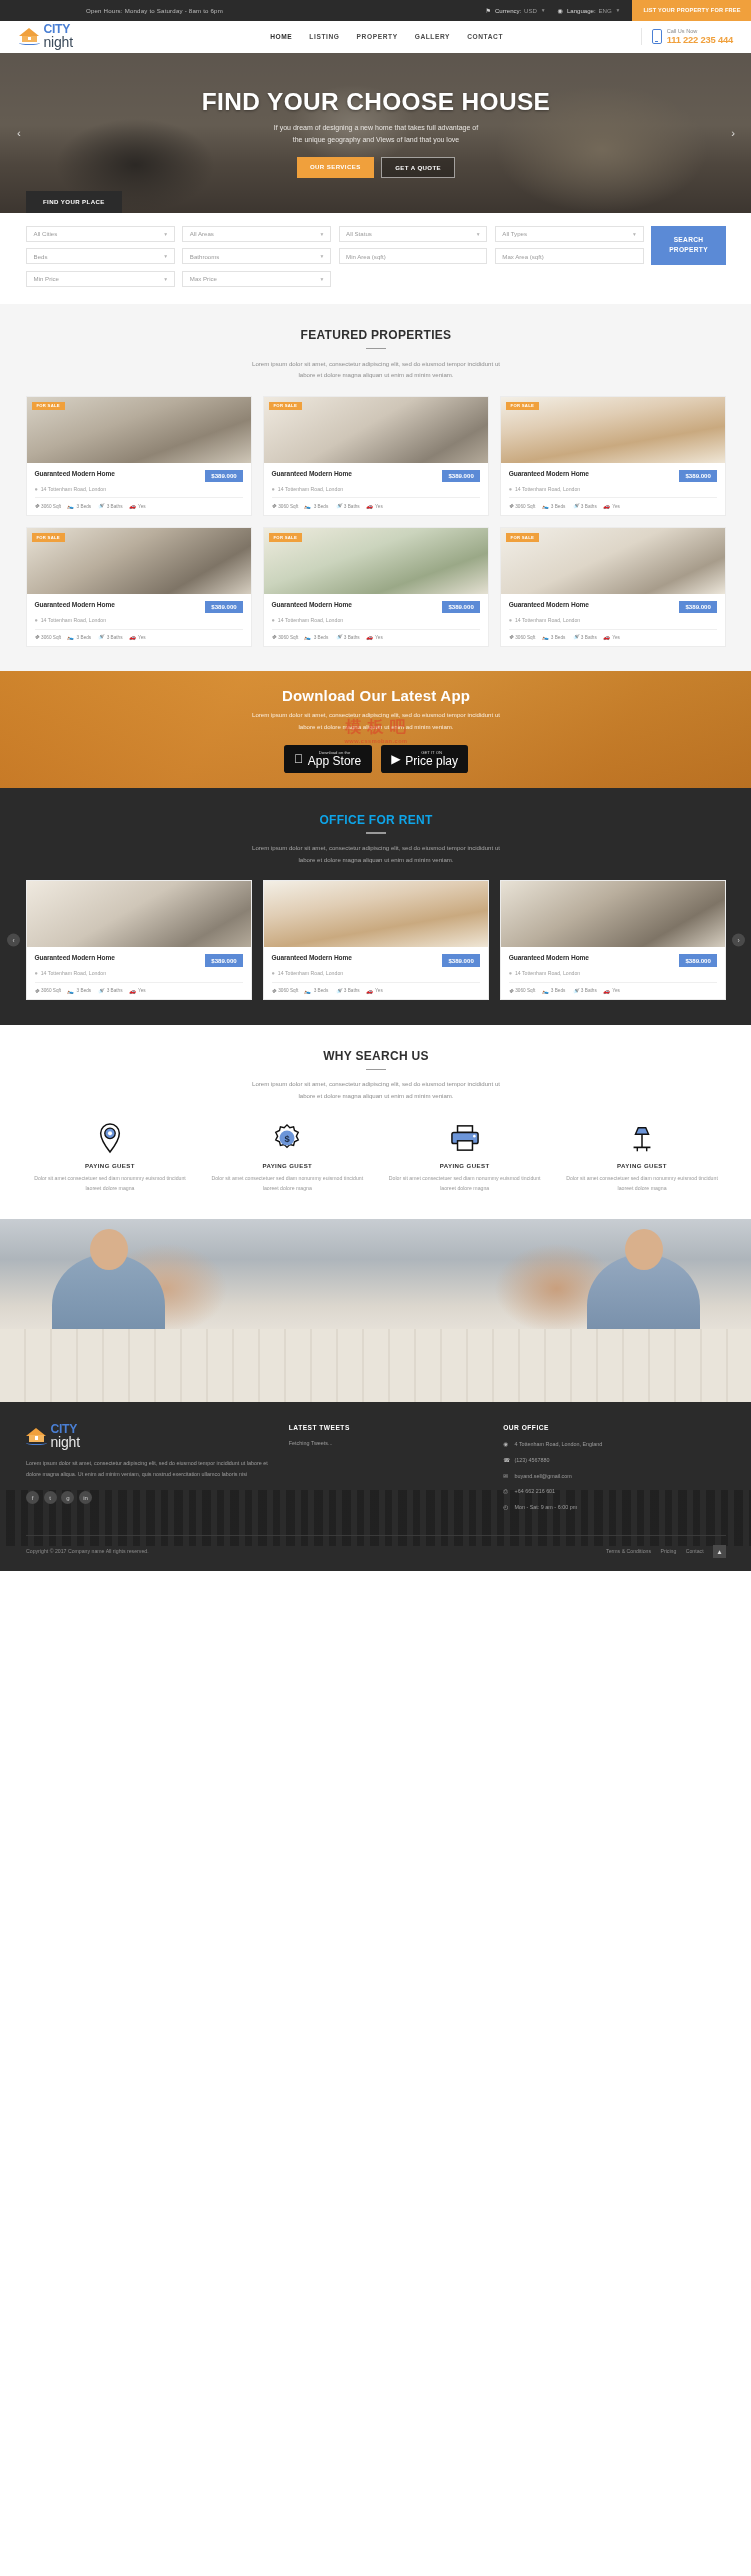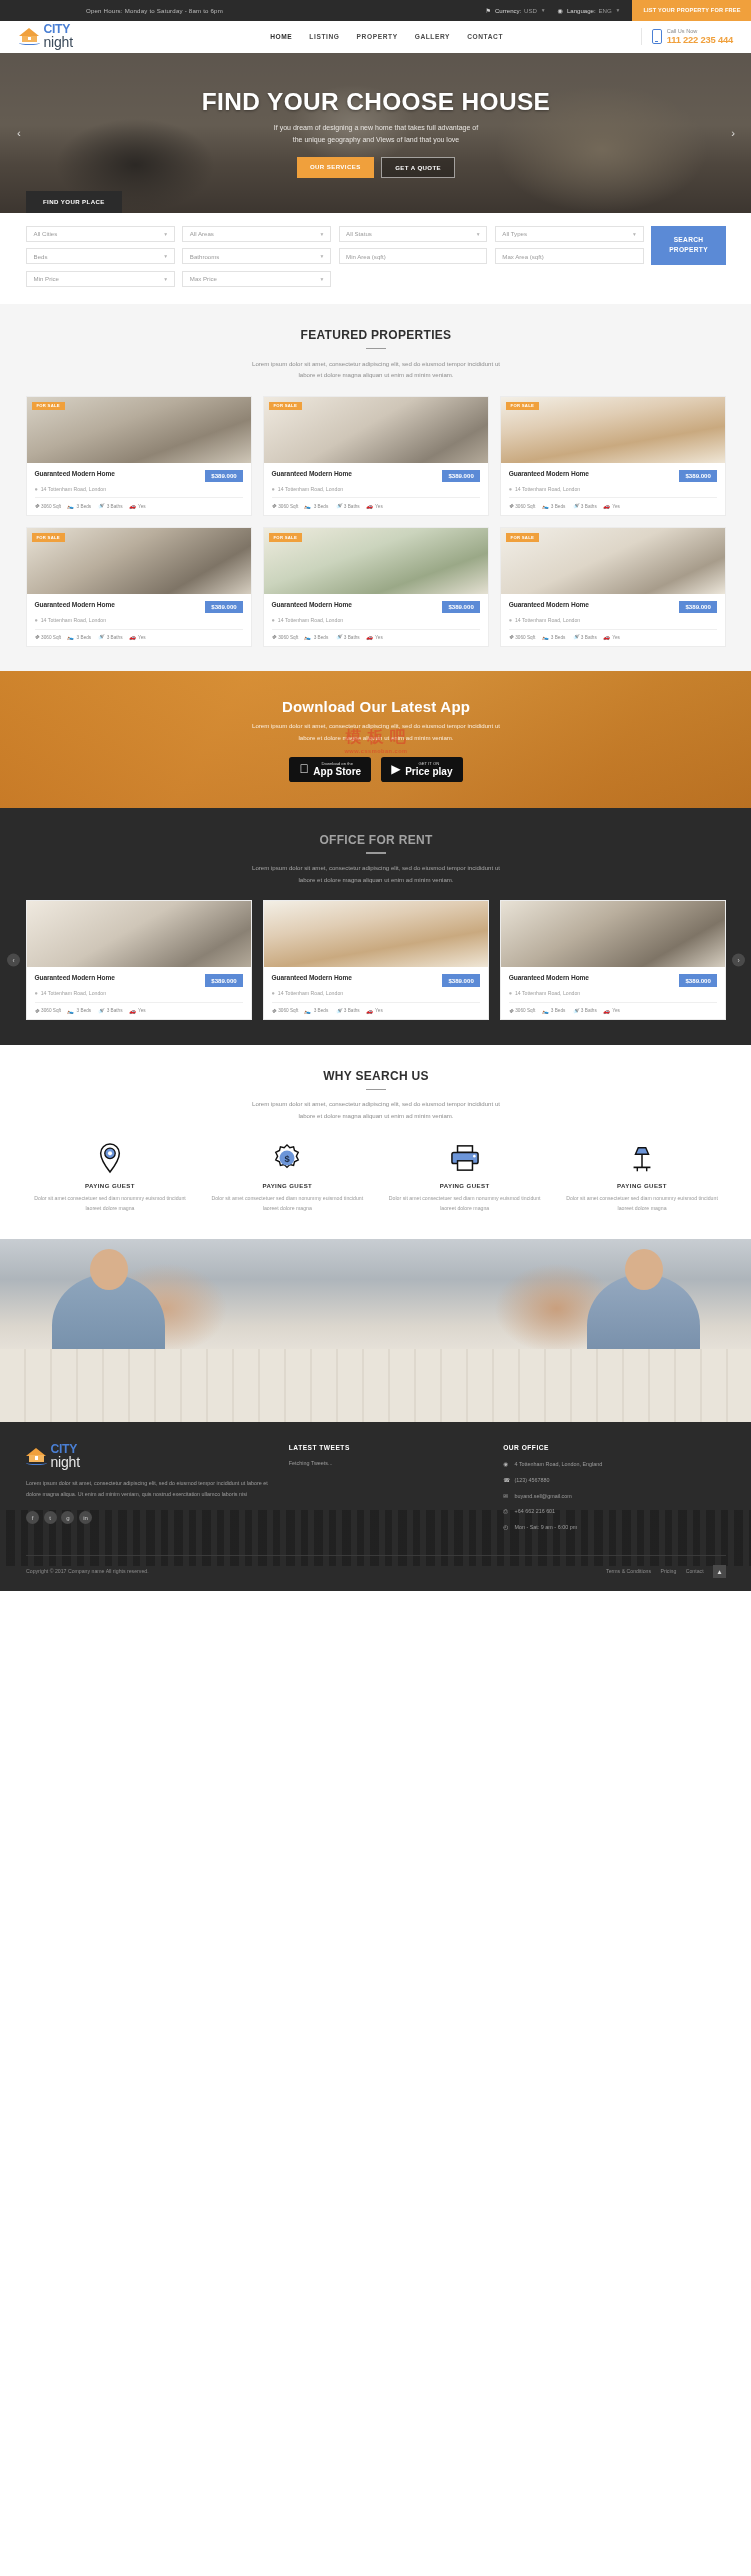--- a/index.html
+++ b/index.html
@@ -85,21 +85,21 @@
     line-height:1.5; letter-spacing:0.3px; height:39px; align-self:flex-start;
   }
   
   .sec { padding:24.4px 26px; }
   .sec.grey { background:#f5f5f5; }
   .sec-h { text-align:center; }
   .sec-h h2 { font-size:12px; font-weight:bold; color:#2f2f2f; letter-spacing:0.3px; }
   .sec-h .dash { width:20.7px; height:1.4px; background:#9a9a9a; margin:5.6px auto 8.5px; }
   .sec-h p { font-size:6.1px; color:#8d8d8d; line-height:1.9; max-width:310px; margin:0 auto; }
   .sec.dark { background:#2b2b2b; }
-  .sec.dark .sec-h h2 { color:#a3a3a3; }
+  .sec.dark .sec-h h2 { color:#0ea5e9; }
   .sec.dark .sec-h p { color:#a5a5a5; }
   
   .cards { display:grid; grid-template-columns:repeat(3,1fr); gap:11.3px; margin-top:15px; }
   .card { background:#fff; border:0.9px solid #ececec; }
   .card-img { height:66px; position:relative; overflow:hidden; }
   .badge {
     position:absolute; top:4.7px; left:4.7px; background:#f0a03c; color:#fff;
     font-size:4.2px; font-weight:bold; padding:1.9px 4.7px; letter-spacing:0.3px;
   }
   .card-body { padding:6.6px 7.5px 5.6px; }
@@ -116,35 +116,35 @@
   .fi { color:#7a7a7a; font-size:5.6px; }
   
   .ph1 { background:linear-gradient(160deg,#d8d2c6 0%,#b6ac9c 40%,#8f8474 70%,#cfc7b8 100%); }
   .ph2 { background:linear-gradient(150deg,#efe9df 0%,#cfc6b8 45%,#8a8174 80%,#b5ab9b 100%); }
   .ph3 { background:linear-gradient(170deg,#f3efe6 0%,#e0cdb4 35%,#c9a97f 65%,#efe6d6 100%); }
   .ph4 { background:linear-gradient(150deg,#e8e2d6 0%,#b9ae9d 40%,#7e7466 75%,#d6cec0 100%); }
   .ph5 { background:linear-gradient(160deg,#efecdf 0%,#cbd4bd 40%,#9aa887 72%,#e4e0d2 100%); }
   .ph6 { background:linear-gradient(155deg,#f2efe8 0%,#ded6c8 45%,#a79c8b 78%,#ece6da 100%); }
   
   .app {
-    height:137px; position:relative; overflow:hidden;
+    height:117px; position:relative; overflow:hidden;
     background:linear-gradient(rgba(212,136,45,.78),rgba(200,120,35,.8)),
       linear-gradient(120deg,#b9742a 0%,#e2a856 30%,#caa05a 55%,#9c6a2c 80%,#7e5320 100%);
     display:flex; flex-direction:column; align-items:center; justify-content:center; text-align:center;
   }
   .app h2 { font-size:15px; font-weight:bold; color:#fff; letter-spacing:0.2px; }
   .app p { font-size:6.1px; color:#fbeedd; line-height:1.9; max-width:310px; margin-top:5.6px; }
   .stores { display:flex; gap:9.4px; margin-top:13px; }
   .store {
     background:#111; color:#fff; display:flex; align-items:center; gap:4.7px;
     padding:4.7px 10.3px; border-radius:2.8px;
   }
   .store .glyph { font-size:12.2px; line-height:1; }
   .store .s1 { font-size:4.2px; color:#cfcfcf; display:block; }
-  .store .s2 { font-size:10px; font-weight:bold; display:block; line-height:1.1; }
+  .store .s2 { font-size:12px; font-weight:normal; display:block; line-height:1.1; }
   .watermark {
     position:absolute; left:50%; top:50%; transform:translate(-50%,-50%);
     color:rgba(220,60,40,.55); font-size:16px; font-weight:bold; letter-spacing:0.9px;
     pointer-events:none; text-align:center;
   }
   .watermark .wm2 { font-size:5.6px; letter-spacing:0.5px; display:block; }
   
   .slider-wrap { position:relative; margin-top:15px; }
   .sl-arrow {
     position:absolute; top:50%; transform:translateY(-50%); width:13px; height:13px;

